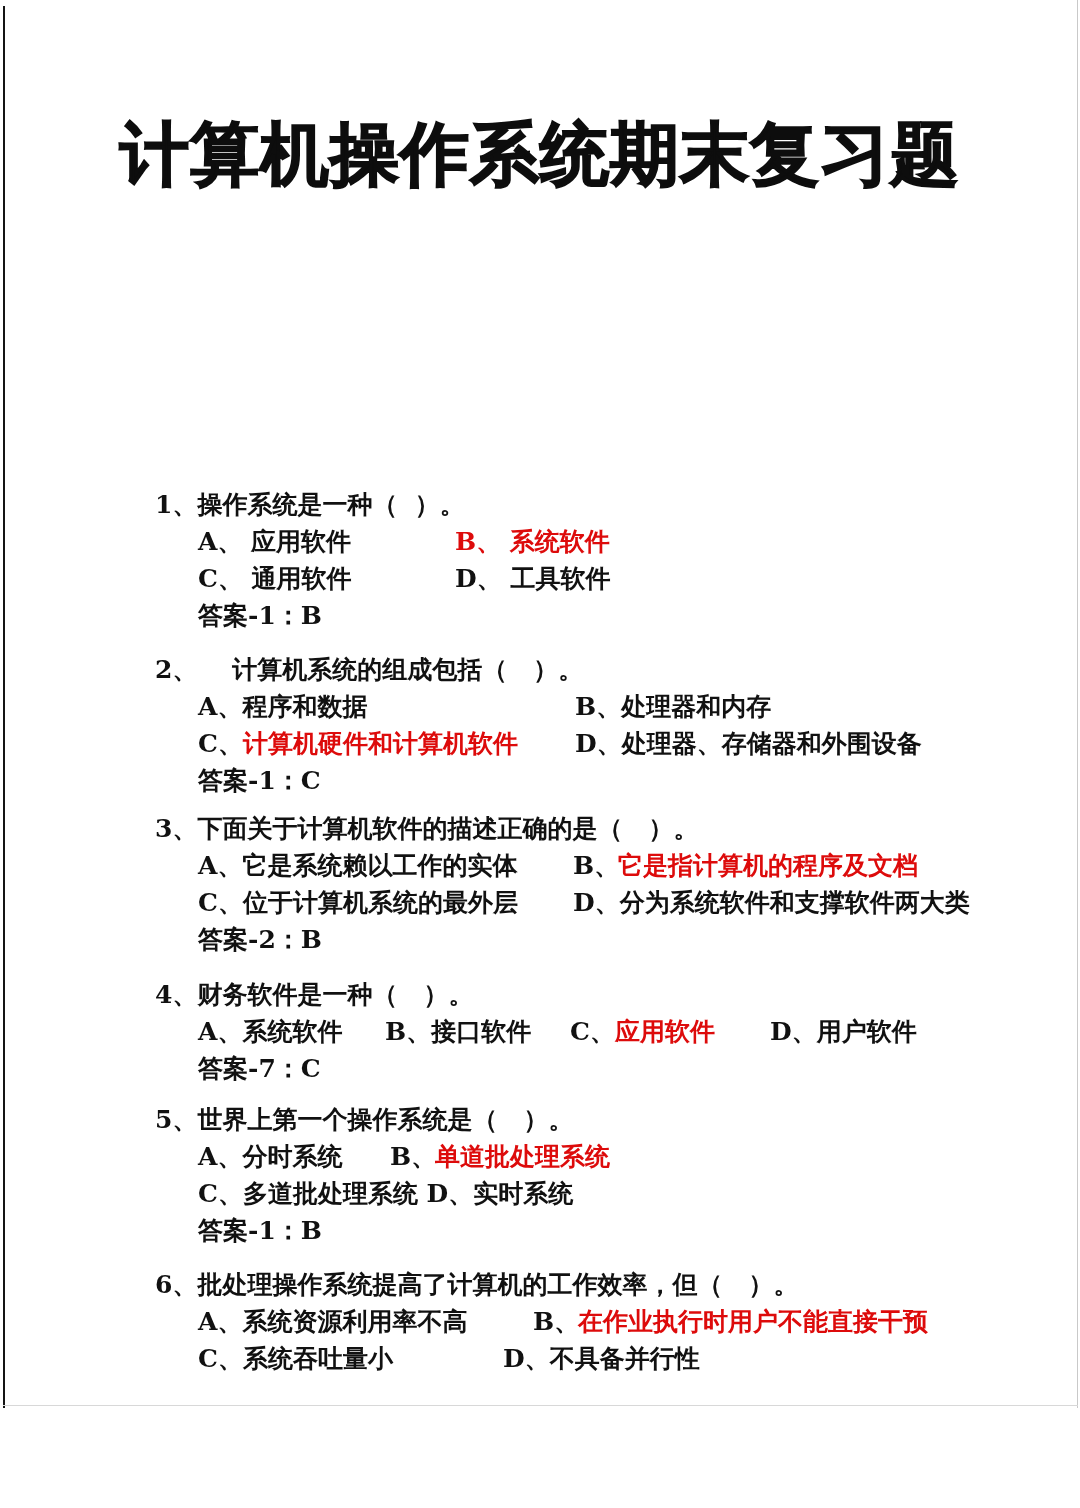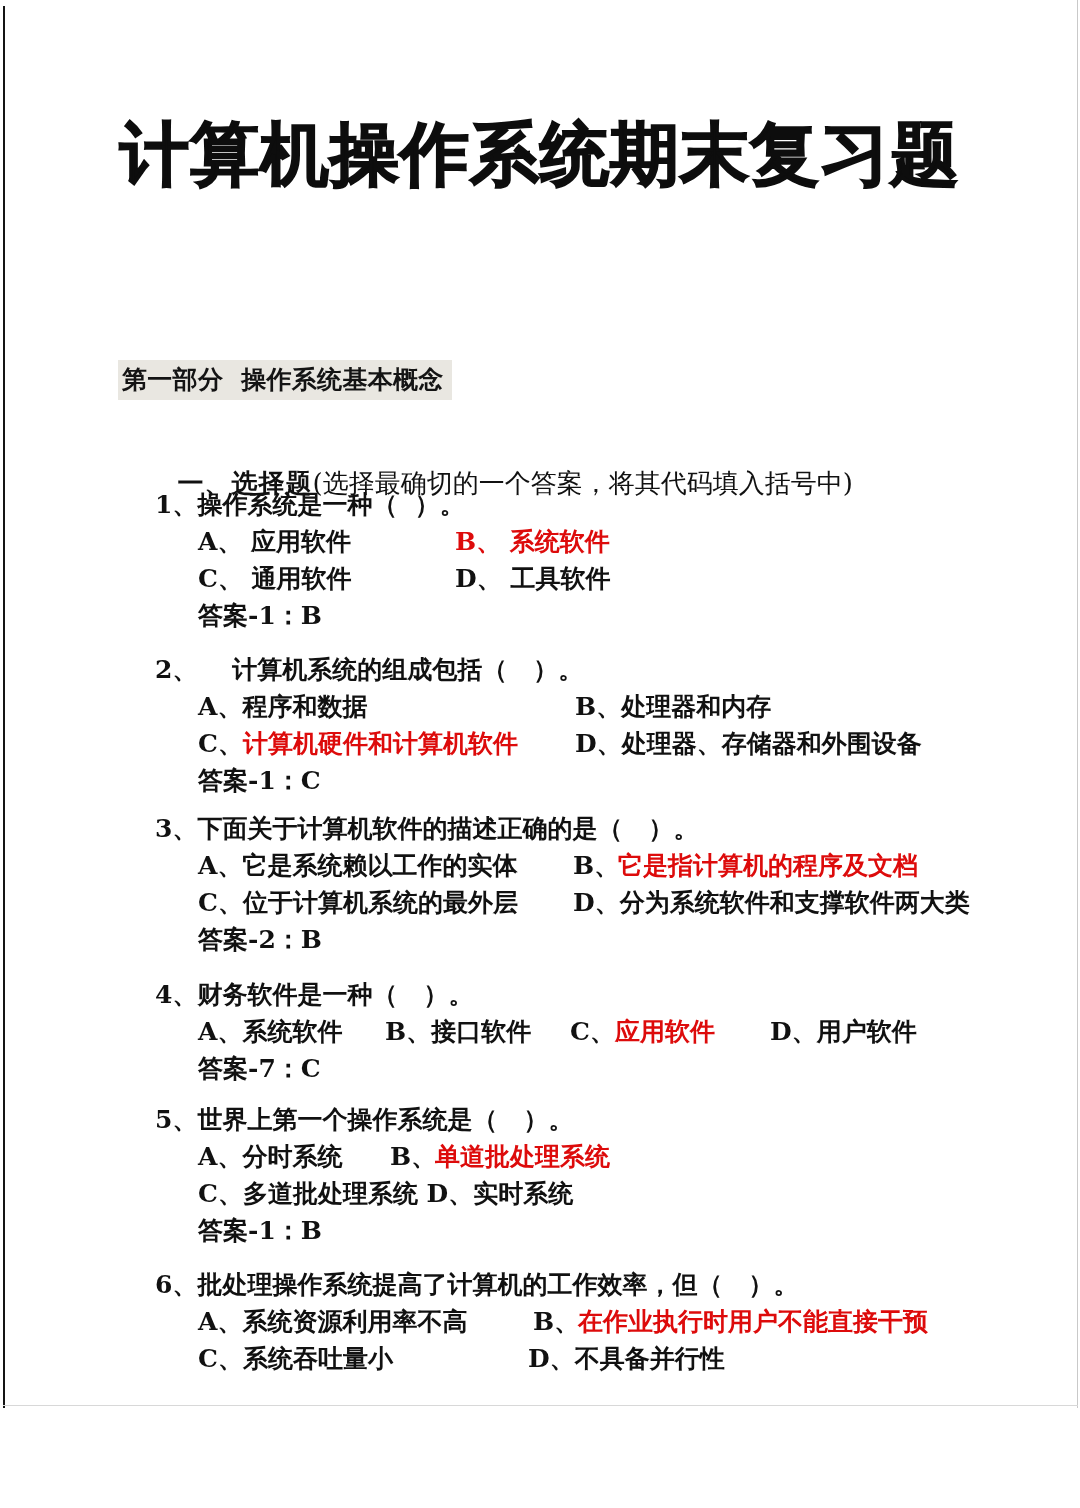--- a/index.html
+++ b/index.html
@@ -143,25 +143,21 @@
 
   <div class="scan-edge-left"></div>
   <div class="scan-edge-right"></div>
   <div class="scan-edge-bottom"></div>
 
   <div class="content">
 
     <div class="doc-title">计算机操作系统期末复习题</div>
 
 
-    <div class="section-header">第一部分  操作系统基本概念</div>
 
-    <div class="part-heading">
-      <span class="strong">一、选择题</span><span class="weak">(选择最确切的一个答案，将其代码填入括号中)</span>
-    </div>
 
     <div id="questions-root">
         <div class="question">
           <div class="q-stem" style="left: 155px; top: 488px;"><span>1、</span><span>操作系统是一种（  ）。</span></div>
           <div class="opt-row" style="left: 0px; top: 525px;"><span class="opt" style="position: absolute; left: 198px; text-align: center;">A、 应用软件</span><span class="opt red" style="position: absolute; left: 455px;">B、 系统软件</span></div>
           <div class="opt-row" style="left: 0px; top: 562px;"><span class="opt" style="position: absolute; left: 198px;">C、 通用软件</span><span class="opt" style="position: absolute; left: 455px;">D、 工具软件</span></div>
           <div class="ans-row" style="left: 198px; top: 599px;">答案-1：B</div>
         </div>
         <div class="question">
           <div class="q-stem" style="left: 155px; top: 653px;"><span>2、</span><span>    计算机系统的组成包括（   ）。</span></div>
@@ -182,18 +178,18 @@
         </div>
         <div class="question">
           <div class="q-stem" style="left: 155px; top: 1103px;"><span>5、</span><span>世界上第一个操作系统是（   ）。</span></div>
           <div class="opt-row" style="left: 0px; top: 1140px;"><span class="opt" style="position: absolute; left: 198px;">A、分时系统</span><span class="opt" style="position: absolute; left: 390px;">B、</span><span class="opt red" style="position: absolute; left: 435px;">单道批处理系统</span></div>
           <div class="opt-row" style="left: 0px; top: 1177px;"><span class="opt" style="position: absolute; left: 198px;">C、多道批处理系统 D、实时系统</span></div>
           <div class="ans-row" style="left: 198px; top: 1214px;">答案-1：B</div>
         </div>
         <div class="question">
           <div class="q-stem" style="left: 155px; top: 1268px;"><span>6、</span><span>批处理操作系统提高了计算机的工作效率，但（   ）。</span></div>
           <div class="opt-row" style="left: 0px; top: 1305px;"><span class="opt" style="position: absolute; left: 198px;">A、系统资源利用率不高</span><span class="opt" style="position: absolute; left: 533px;">B、</span><span class="opt red" style="position: absolute; left: 578px;">在作业执行时用户不能直接干预</span></div>
-          <div class="opt-row" style="left: 0px; top: 1342px;"><span class="opt" style="position: absolute; left: 198px;">C、系统吞吐量小</span><span class="opt" style="position: absolute; left: 528px; text-align: right;">D、不具备并行性</span></div>
+          <div class="opt-row" style="left: 0px; top: 1342px;"><span class="opt" style="position: absolute; left: 198px;">C、系统吞吐量小</span><span class="opt" style="position: absolute; left: 503px; text-align: right;">D、不具备并行性</span></div>
         </div>
       </div>
 
   </div>
 </div>
 
 </body></html>

